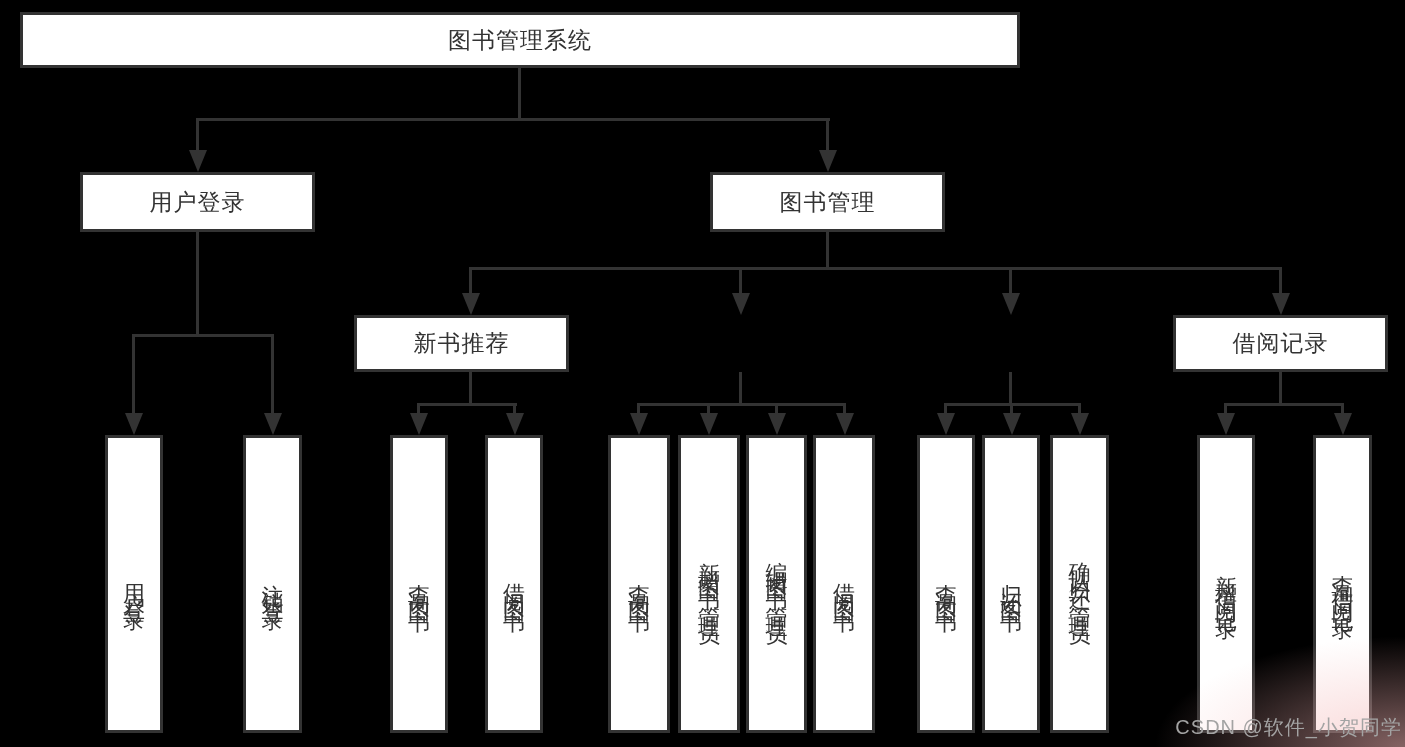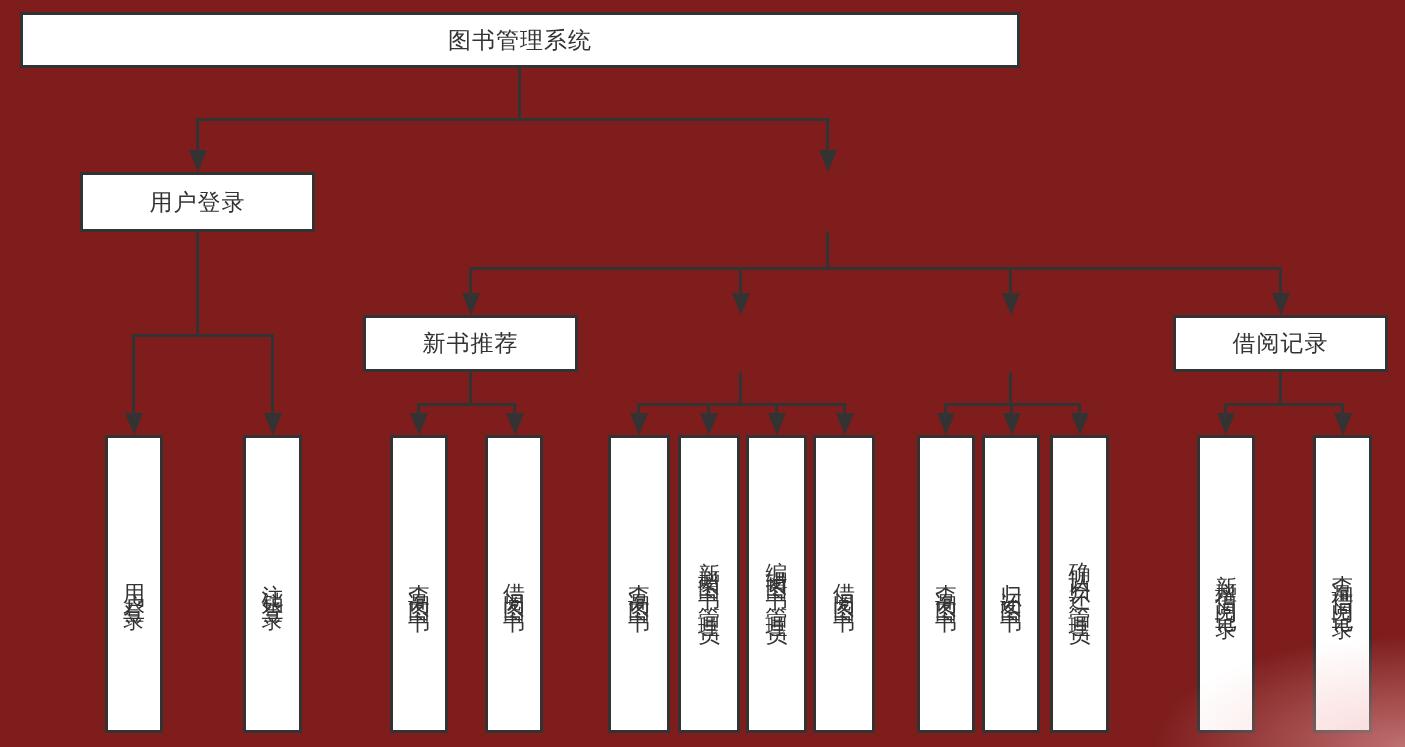--- a/index.html
+++ b/index.html
@@ -1,17 +1,17 @@
 <!DOCTYPE html>
 <html><head>
 <meta charset="utf-8">
 <style>
   html,body { margin:0; padding:0; background:#ffffff; }
   .canvas {
-    position:relative; width:1405px; height:747px; background:#7f1d1d;
+    position:relative; width:1405px; height:747px; background:#000000;
     overflow:hidden; font-family:"Liberation Sans","DejaVu Sans",sans-serif;
   }
   .node {
     position:absolute; box-sizing:border-box; border:3px solid #333333;
     background:#ffffff; display:flex; align-items:center; justify-content:center;
     color:#333333;
   }
   .hnode { font-size:23px; letter-spacing:1px; }
   .vnode .vtext {
     writing-mode:vertical-rl; font-size:22px; letter-spacing:9px; line-height:1.1;
@@ -39,22 +39,25 @@
 <div class="canvas">
 
   <div class="node hnode" style="left:20px; top:12px; width:1000px; height:56px;">
     <span>图书管理系统</span>
   </div>
 
   <div class="node hnode" style="left:80px; top:172px; width:235px; height:60px;">
     <span>用户登录</span>
   </div>
 
+  <div class="node hnode" style="left:710px; top:172px; width:235px; height:60px;">
+    <span>图书管理</span>
+  </div>
 
-  <div class="node hnode" style="left:363px; top:315px; width:215px; height:57px;">
+  <div class="node hnode" style="left:354px; top:315px; width:215px; height:57px;">
     <span>新书推荐</span>
   </div>
 
 
 
   <div class="node hnode" style="left:1173px; top:315px; width:215px; height:57px;">
     <span>借阅记录</span>
   </div>
 
   <div class="node vnode" style="left:105px; top:435px; width:58px; height:298px;">
@@ -154,14 +157,15 @@
   <div class="arrow" style="left:1071px; top:413px;"></div>
 
   <div class="line" style="left:1279px; top:372px; width:3px; height:34px;"></div>
   <div class="line" style="left:1224px; top:403px; width:120px; height:3px;"></div>
   <div class="line" style="left:1224px; top:403px; width:3px; height:12px;"></div>
   <div class="arrow" style="left:1217px; top:413px;"></div>
   <div class="line" style="left:1341px; top:403px; width:3px; height:12px;"></div>
   <div class="arrow" style="left:1334px; top:413px;"></div>
 
   <div class="corner-tint"></div>
+  <div class="watermark">CSDN @软件_小贺同学</div>
 
 </div>
 
 </body></html>

